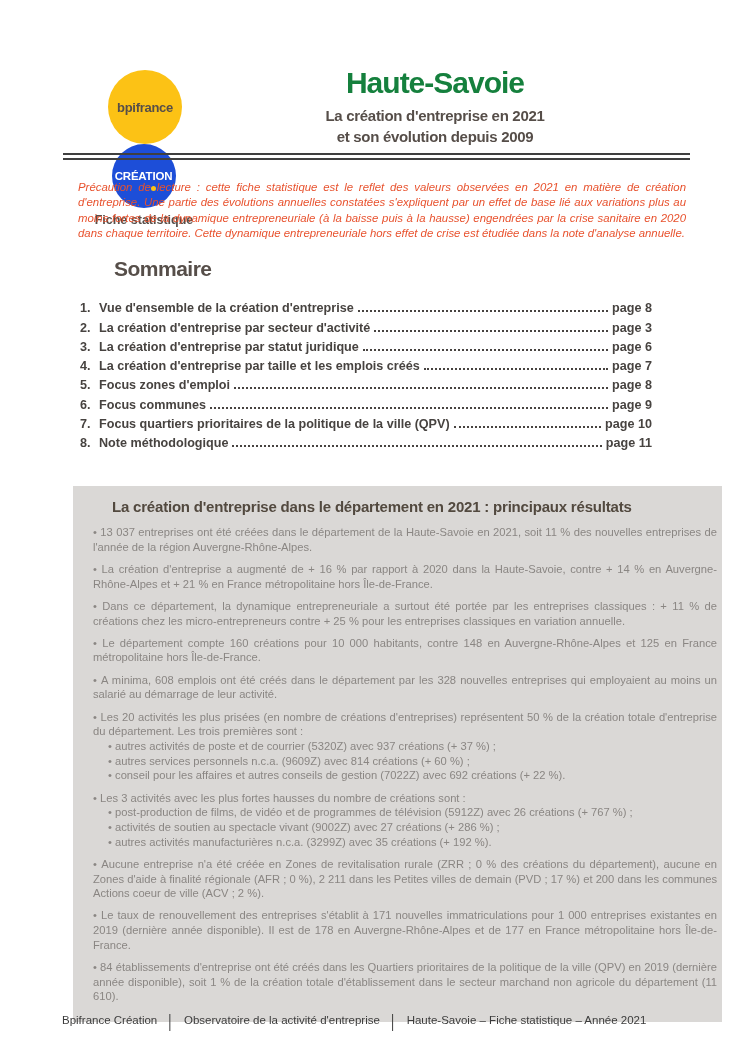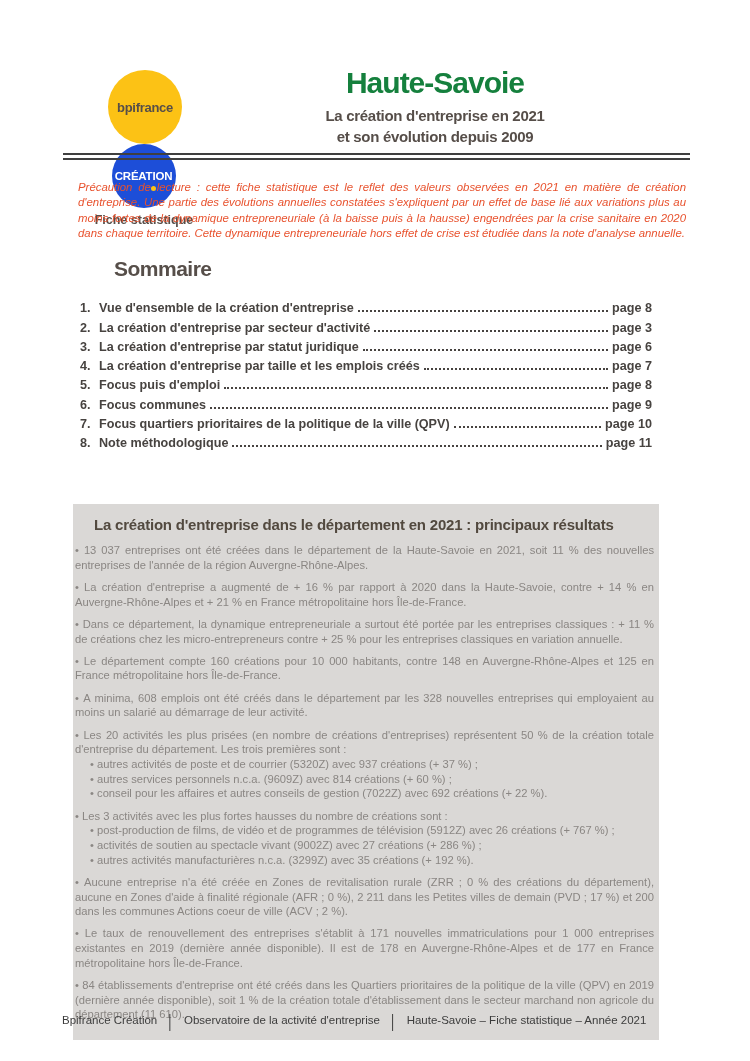--- a/index.html
+++ b/index.html
@@ -42,22 +42,22 @@
 
   .toc { position:absolute; left:80px; top:296px; width:572px; }
   .toc-row { display:flex; align-items:flex-end; height:19.3px;
     color:#474340; font-weight:bold; font-size:12.6px; cursor:pointer; }
   .toc-num { width:19px; flex:none; }
   .toc-label { flex:none; white-space:nowrap; }
   .toc-dots { flex:1; border-bottom:2px dotted #474340; margin:0 4px 3px; min-width:10px; }
   .toc-page { flex:none; white-space:nowrap; }
 
   .results-box {
-    position:absolute; left:73px; top:504px; width:586px; min-height:452px;
-    background:#dad8d6; box-sizing:border-box; padding:12px 5px 10px 2px;
+    position:absolute; left:73px; top:486px; width:649px; min-height:452px;
+    background:#dad8d6; box-sizing:border-box; padding:12px 5px 10px 20px;
   }
   .results-heading { margin:0 0 10px 19px; font-size:15px; font-weight:bold;
     color:#52493f; letter-spacing:-0.2px; }
   .bullet-group { margin:0 0 7.5px; }
   .bullet { margin:0; font-size:11.2px; line-height:14.7px; color:#8a8683; text-align:justify; }
   .bullet::before { content:"\2022\00a0"; }
   .sub-bullet { margin:0 0 0 15px; font-size:11.2px; line-height:14.7px; color:#8a8683; text-align:left; }
   .sub-bullet::before { content:"\2022\00a0"; }
 
   .footer { position:absolute; left:62px; top:1014px; display:flex; align-items:flex-start;
@@ -114,21 +114,21 @@
         <span class="toc-page">page 6</span>
       </div>
       <div class="toc-row">
         <span class="toc-num">4.</span>
         <span class="toc-label">La création d'entreprise par taille et les emplois créés</span>
         <span class="toc-dots"></span>
         <span class="toc-page">page 7</span>
       </div>
       <div class="toc-row">
         <span class="toc-num">5.</span>
-        <span class="toc-label">Focus puis d'emploi</span>
+        <span class="toc-label">Focus zones d'emploi</span>
         <span class="toc-dots"></span>
         <span class="toc-page">page 8</span>
       </div>
       <div class="toc-row">
         <span class="toc-num">6.</span>
         <span class="toc-label">Focus communes</span>
         <span class="toc-dots"></span>
         <span class="toc-page">page 9</span>
       </div>
       <div class="toc-row">

